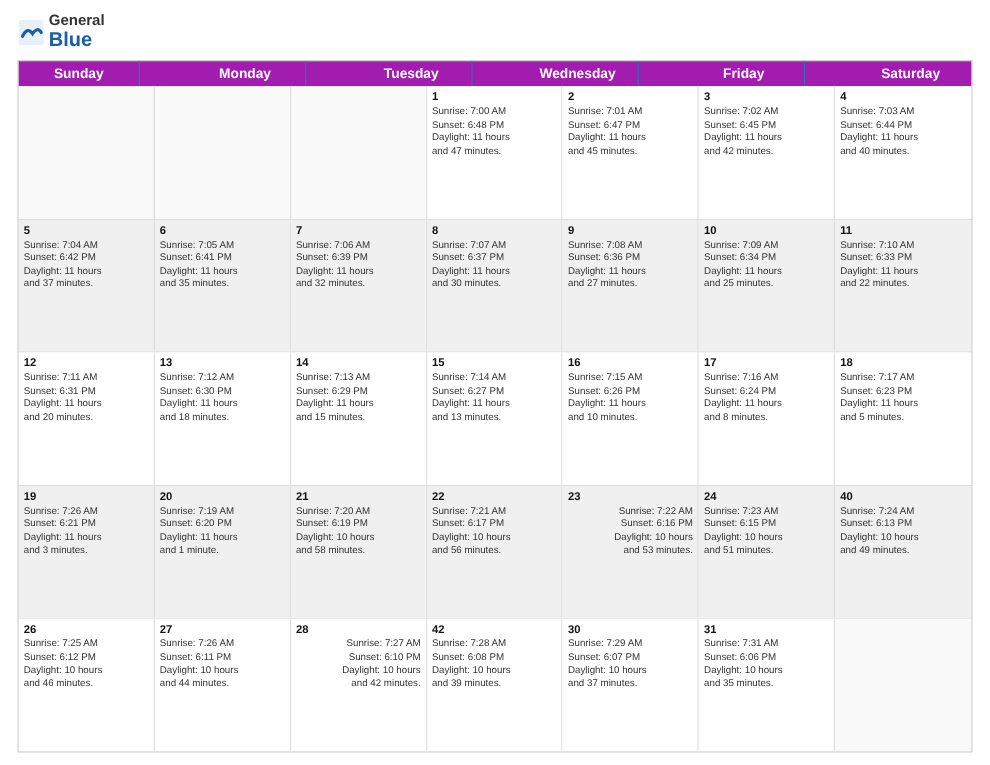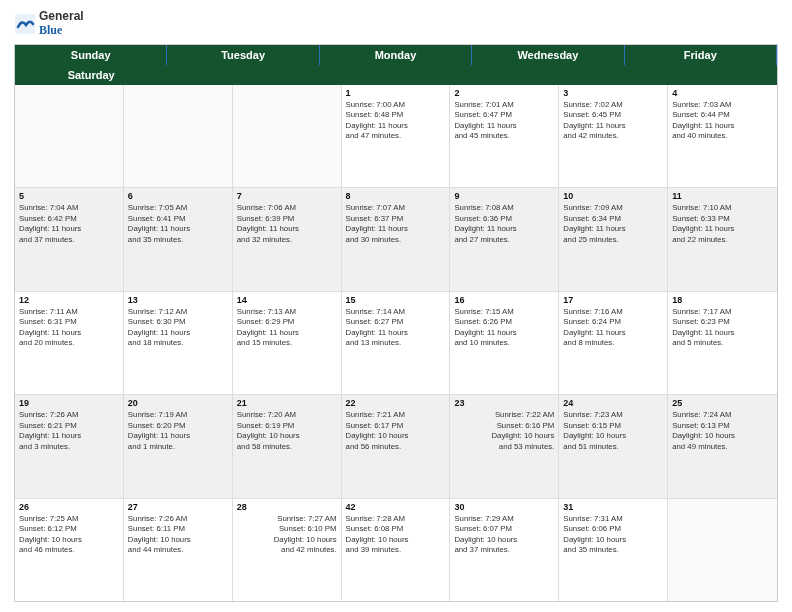--- a/index.html
+++ b/index.html
@@ -42,22 +42,23 @@
       color: #444;
     }
     .calendar {
       flex: 1;
       display: flex;
       flex-direction: column;
       border: 1px solid #ccc;
     }
     .cal-header {
       display: grid;
-      grid-template-columns: repeat(5, 1fr);
-      background: #14532d;
+      grid-template-columns: repeat(6, 1fr);
+      background: #a21caf;
+      gap: 36px;
     }
     .cal-header-cell {
       color: #fff;
       font-size: 11px;
       font-weight: bold;
       text-align: center;
       padding: 4px 2px;
       border-right: 1px solid #2a6fb8;
     }
     .cal-header-cell:last-child { border-right: none; }
@@ -104,35 +105,35 @@
 <div class="page">
   <div class="header">
     <div class="logo">
   <div style="display:flex;align-items:center;gap:1px;">
     <svg width="22" height="22" viewBox="0 0 22 22">
       <rect x="1" y="1" width="20" height="20" rx="2" fill="#e8f0fa"></rect>
       <path d="M4 14 Q8 6 12 12 Q16 6 19 11" fill="none" stroke="#1a5fa8" stroke-width="2.5" stroke-linecap="round"></path>
     </svg>
     <div style="line-height:1.15;margin-left:2px;">
       <div style="font-size:12px;font-weight:bold;color:#333;">General</div>
-      <div style="font-size:12px;font-weight:bold;color:#1a5fa8;font-family:Liberation Serif, serif;">Blue</div>
+      <div style="font-size:16px;font-weight:bold;color:#1a5fa8;">Blue</div>
     </div>
   </div>
 </div>
     <div class="header-right">
       <div class="month-title"></div>
       <div class="location"></div>
     </div>
   </div>
 
   <div class="calendar">
     <div class="cal-header" id="cal-header">
         <div class="cal-header-cell">Sunday</div>
+        <div class="cal-header-cell">Monday</div>
         <div class="cal-header-cell">Tuesday</div>
-        <div class="cal-header-cell">Monday</div>
         <div class="cal-header-cell">Wednesday</div>
         <div class="cal-header-cell">Friday</div>
         <div class="cal-header-cell">Saturday</div>
       </div>
     <div class="cal-body" id="cal-body">
         <div class="cal-row">
           <div class="cal-cell empty"></div>
           <div class="cal-cell empty"></div>
           <div class="cal-cell empty"></div>
           <div class="cal-cell">
@@ -303,21 +304,21 @@
 and 53 minutes.</div>
           </div>
           <div class="cal-cell shade">
             <div class="day-num">24</div>
             <div class="day-info" style="white-space: pre-line;">Sunrise: 7:23 AM
 Sunset: 6:15 PM
 Daylight: 10 hours
 and 51 minutes.</div>
           </div>
           <div class="cal-cell shade">
-            <div class="day-num">25</div>
+            <div class="day-num">40</div>
             <div class="day-info" style="white-space: pre-line;">Sunrise: 7:24 AM
 Sunset: 6:13 PM
 Daylight: 10 hours
 and 49 minutes.</div>
           </div>
         </div>
         <div class="cal-row">
           <div class="cal-cell">
             <div class="day-num">26</div>
             <div class="day-info" style="white-space: pre-line;">Sunrise: 7:25 AM

